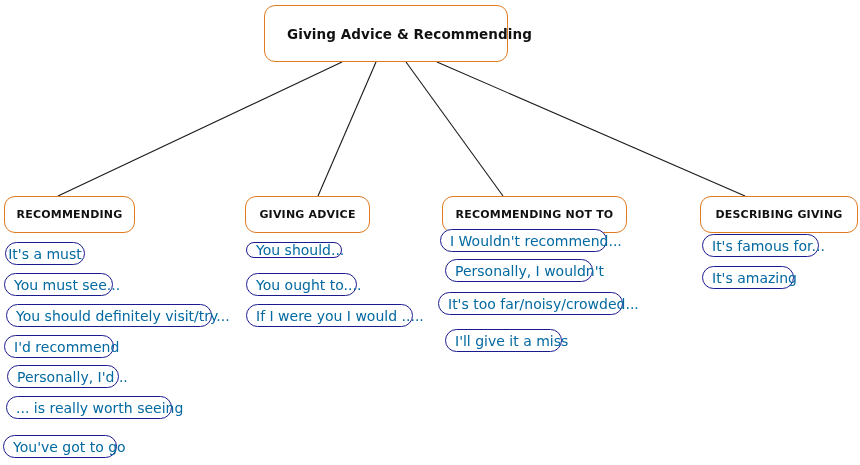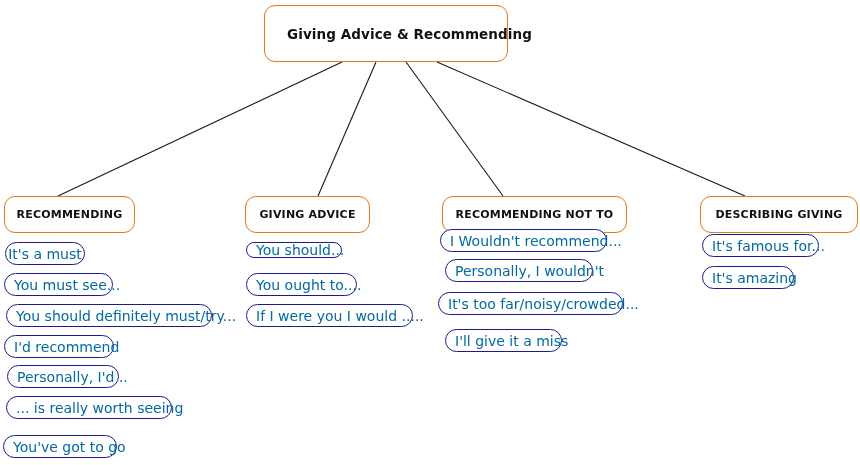--- a/index.html
+++ b/index.html
@@ -78,21 +78,21 @@
     <span>RECOMMENDING</span>
   </div>
 
   <div class="node leaf-node" style="left:5px; top:242px; width:80px; height:23px;justify-content:center;">
     <span>It's a must</span>
   </div>
   <div class="node leaf-node" style="left:4px; top:273px; width:109px; height:23px;">
     <span>You must see...</span>
   </div>
   <div class="node leaf-node" style="left:6px; top:304px; width:206px; height:23px;">
-    <span>You should definitely must/try...</span>
+    <span>You should definitely visit/try...</span>
   </div>
   <div class="node leaf-node" style="left:4px; top:335px; width:110px; height:23px;">
     <span>I'd recommend</span>
   </div>
   <div class="node leaf-node" style="left:7px; top:365px; width:112px; height:23px;">
     <span>Personally, I'd ..</span>
   </div>
   <div class="node leaf-node" style="left:3px; top:435px; width:114px; height:23px;">
     <span>You've got to go</span>
   </div>

